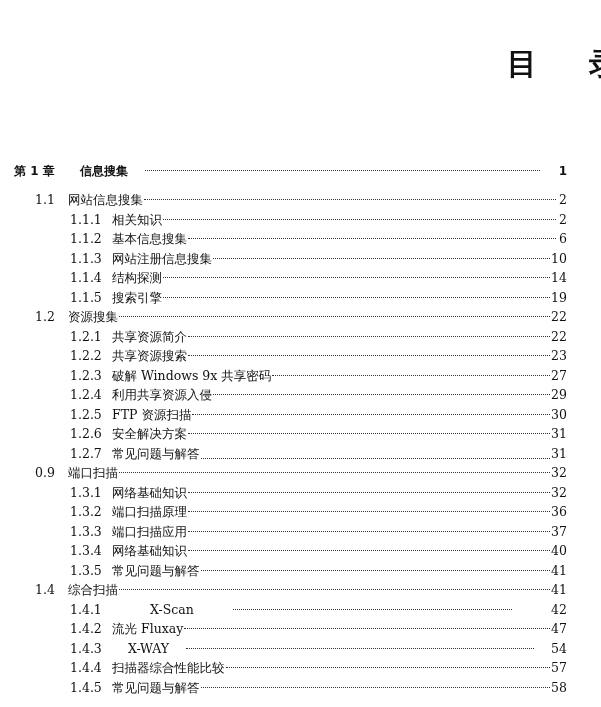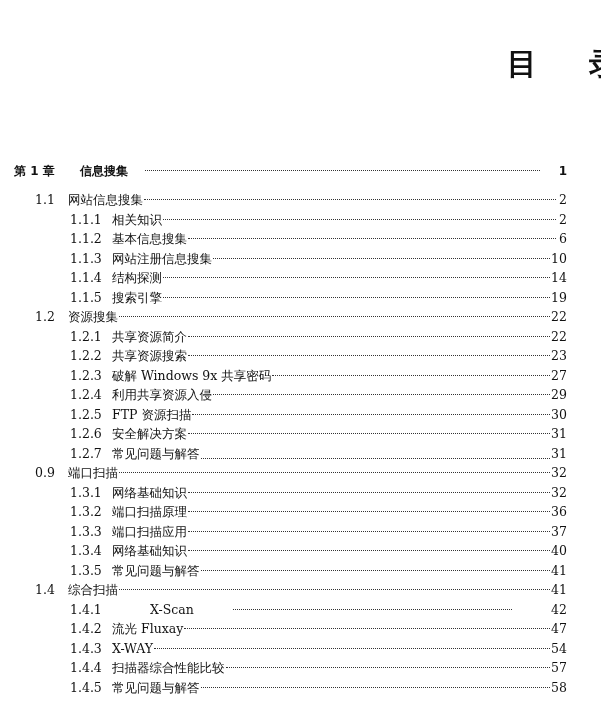--- a/index.html
+++ b/index.html
@@ -182,21 +182,21 @@
     <span class="text">X-Scan</span>
     <span class="dots"></span>
     <span class="page">42</span>
   </div>
   <div class="row sub" style="top:457px; left:70px; width:497px;">
     <span class="num">1.4.2</span>
     <span class="text">流光 Fluxay</span>
     <span class="dots"></span>
     <span class="page">47</span>
   </div>
-  <div class="row sub" style="top:476.5px; left:70px; width:497px;">
+  <div class="row sub" style="top:476.5px; left:70px; width:497px;gap:16px;">
     <span class="num">1.4.3</span>
     <span class="text">X-WAY</span>
     <span class="dots"></span>
     <span class="page">54</span>
   </div>
   <div class="row sub" style="top:496px; left:70px; width:497px;">
     <span class="num">1.4.4</span>
     <span class="text">扫描器综合性能比较</span>
     <span class="dots"></span>
     <span class="page">57</span>

